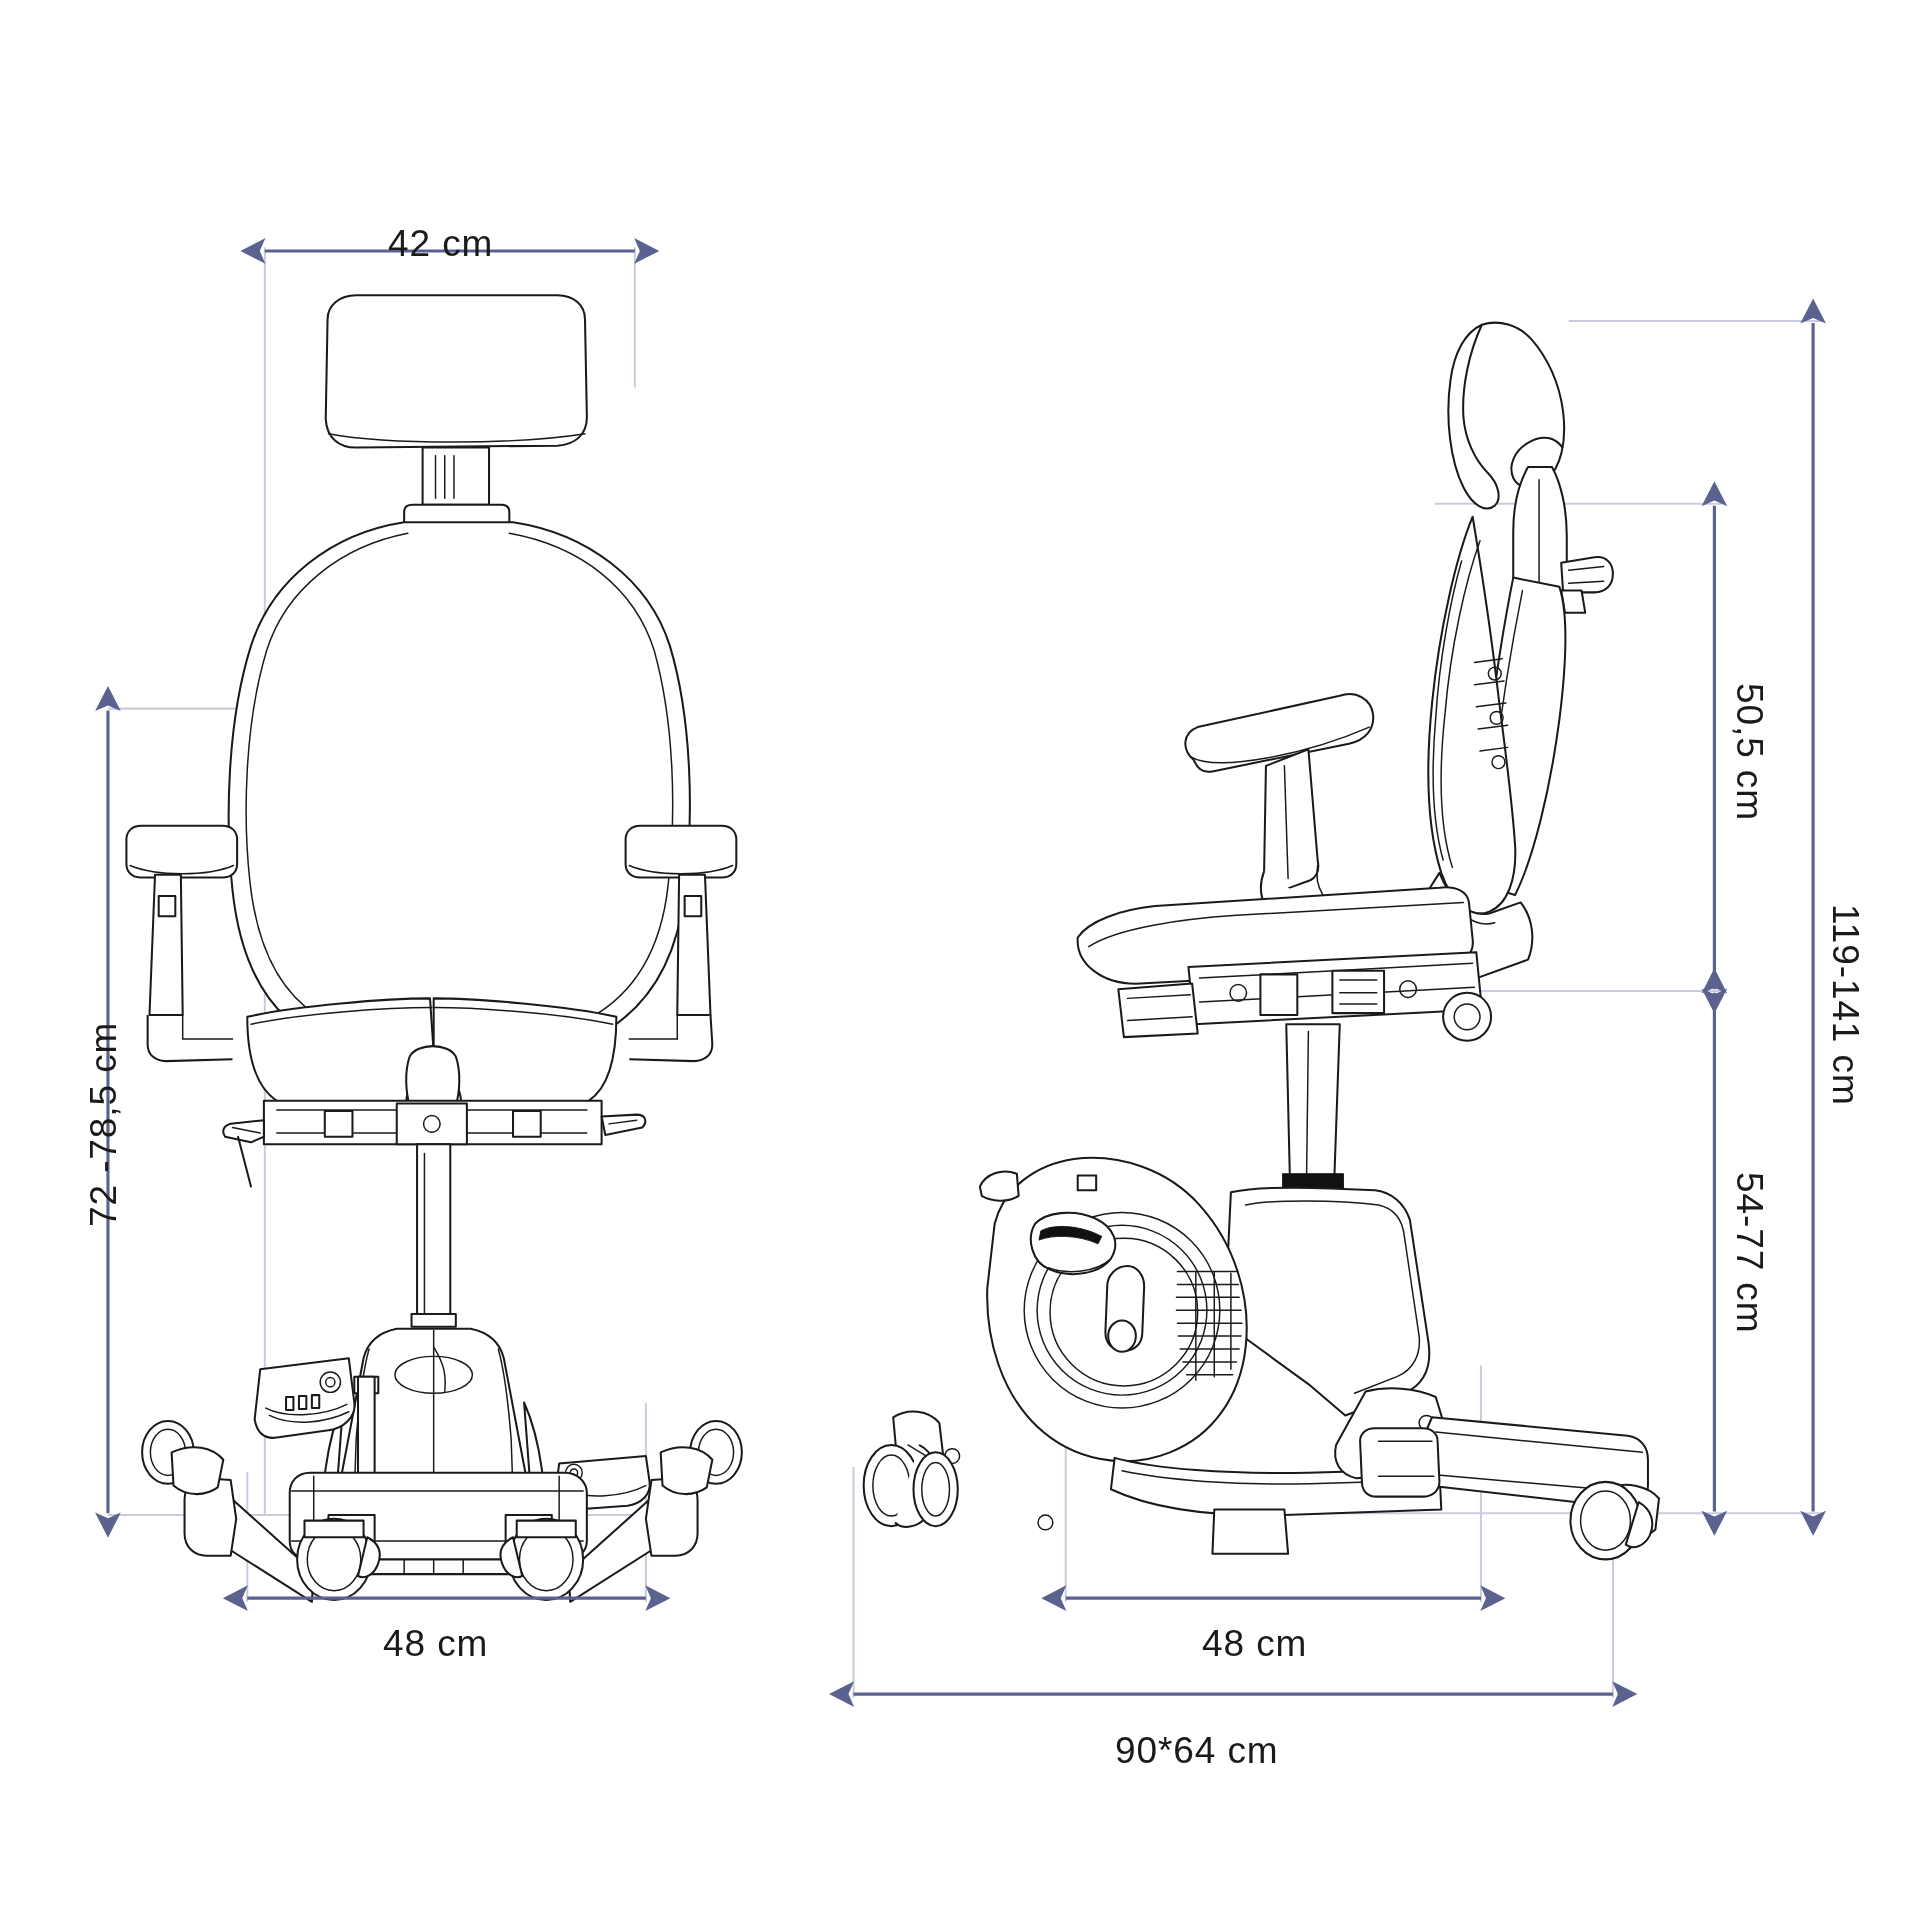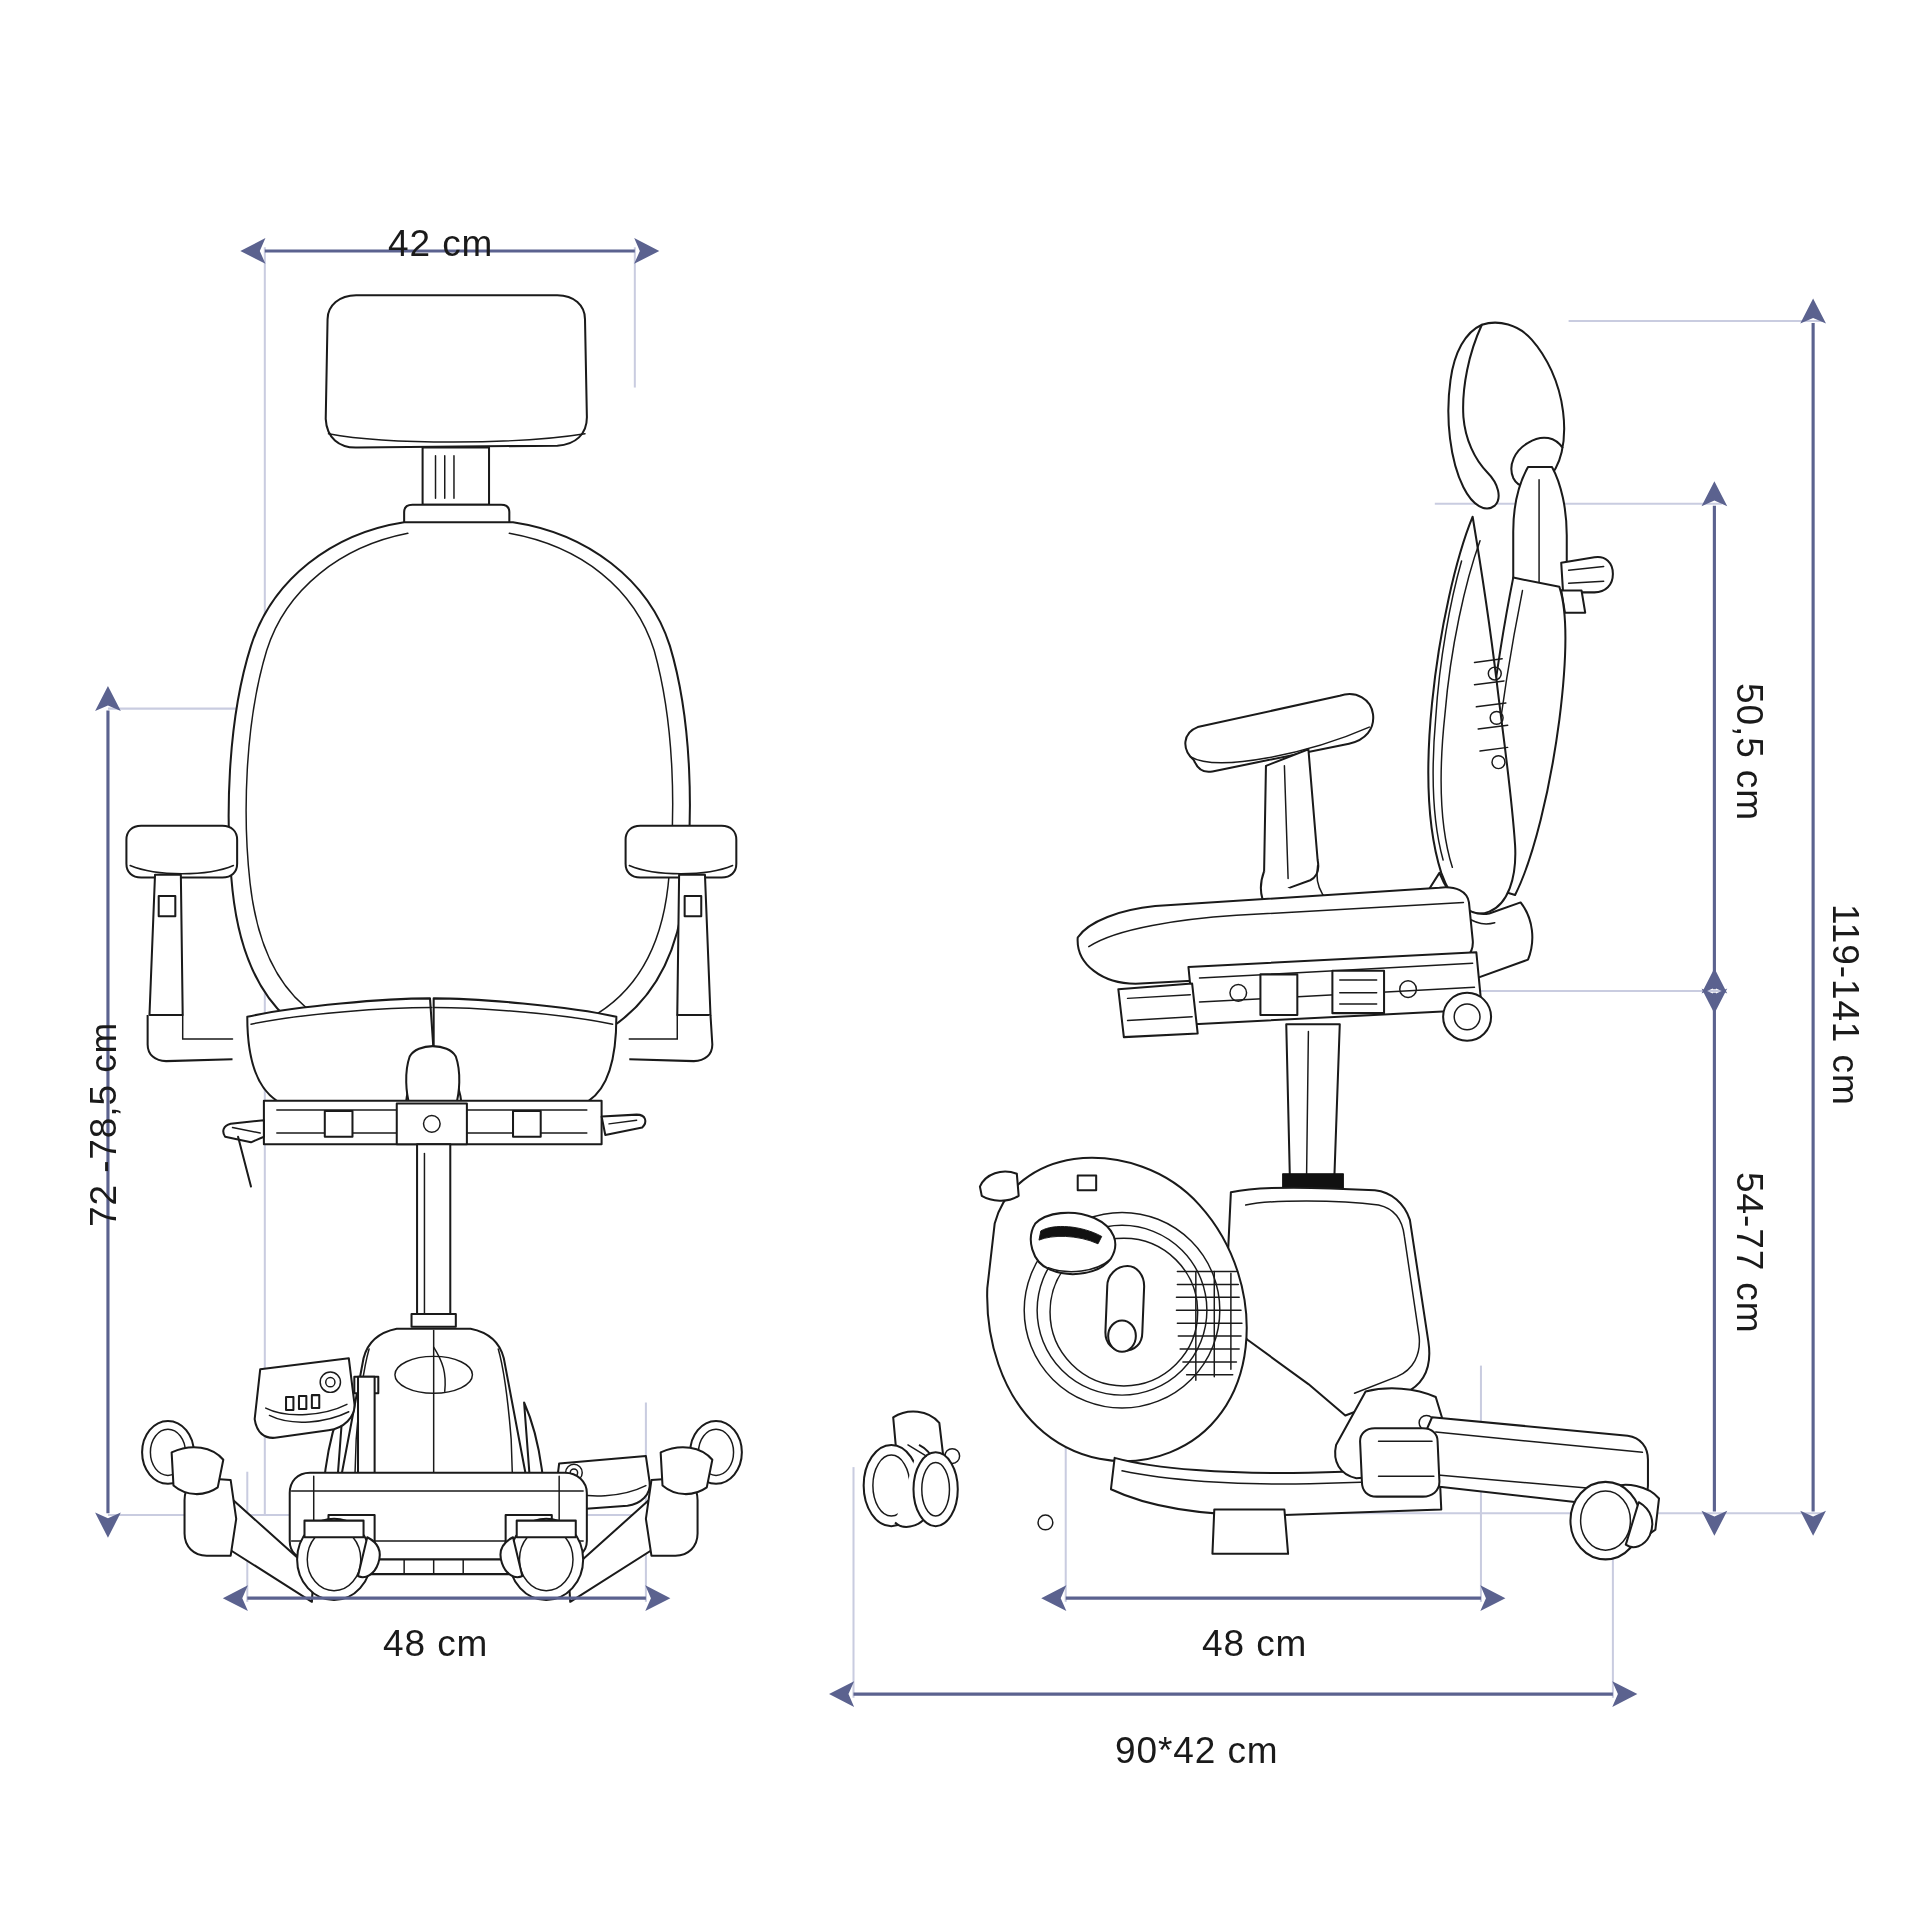--- a/index.html
+++ b/index.html
@@ -369,16 +369,16 @@
 <div class="dimlabel" style="left:383px; top:1623px;">48 cm</div>
 
 <div class="dimlabel rot-cw" style="left:1770px; top:683px;">50,5 cm</div>
 
 <div class="dimlabel rot-cw" style="left:1770px; top:1172px;">54-77 cm</div>
 
 <div class="dimlabel rot-cw" style="left:1866px; top:904px;">119-141 cm</div>
 
 <div class="dimlabel" style="left:1202px; top:1623px;">48 cm</div>
 
-<div class="dimlabel" style="left:1115px; top:1730px;">90*42 cm</div>
+<div class="dimlabel" style="left:1115px; top:1730px;">90*64 cm</div>
 
 </div>
 
 
 </body></html>

